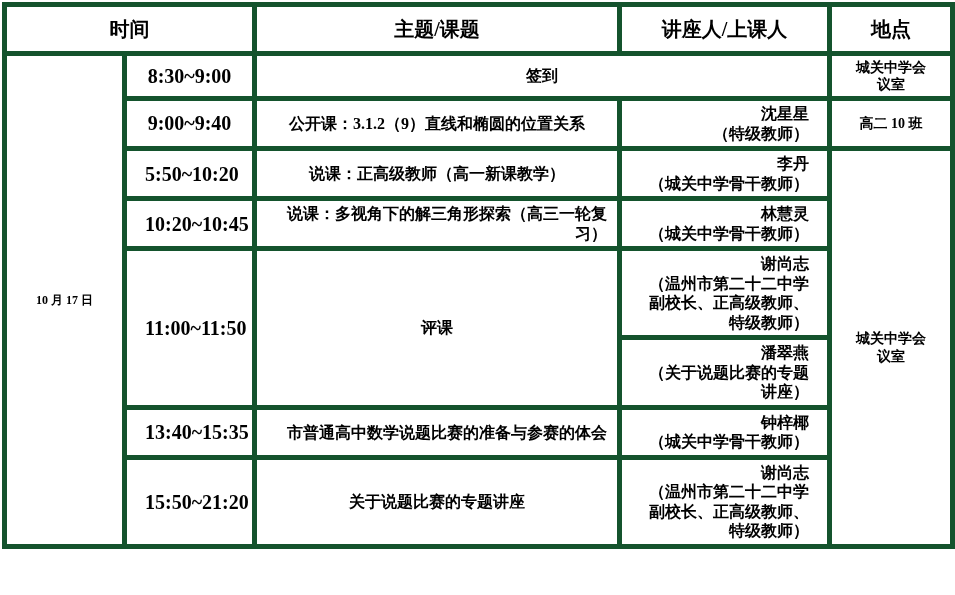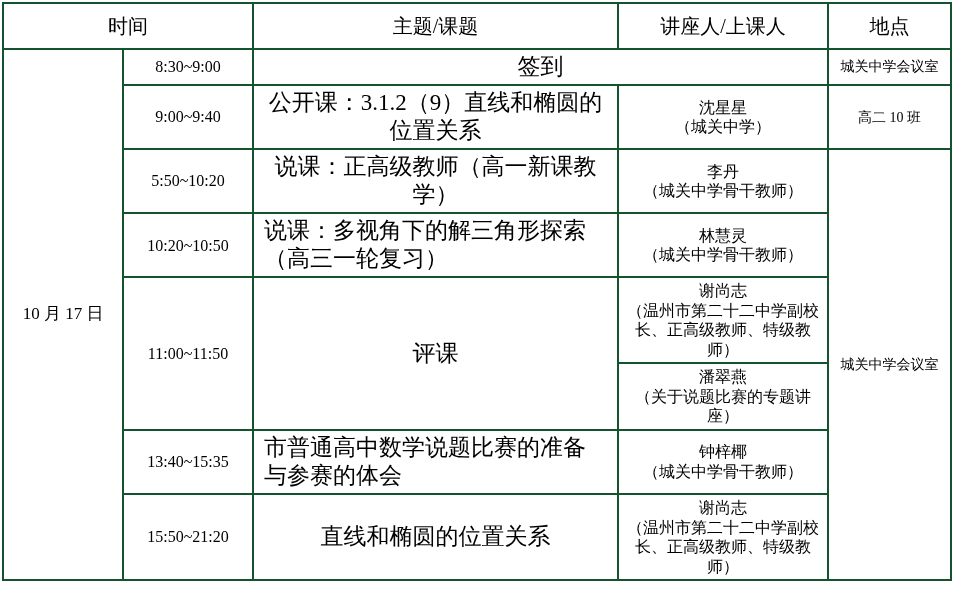--- a/index.html
+++ b/index.html
@@ -20,65 +20,66 @@
     box-sizing: border-box;
     padding: 0;
   }
   table.schedule {
     border-collapse: collapse;
     width: 950px;
     margin: 2px 0 0 2px;
     table-layout: fixed;
   }
   table.schedule td, table.schedule th {
-    border: 2px solid #14532d;
+    border: 5px solid #14532d;
     text-align: center;
     vertical-align: middle;
-    padding: 3px 6px;
-    font-weight: normal;
+    padding: 3px 18px;
+    font-weight: bold;
     line-height: 1.22;
   }
   
   col.c-date  { width: 120px; }
   col.c-time  { width: 130px; }
   col.c-topic { width: 365px; }
   col.c-person{ width: 210px; }
   col.c-place { width: 123px; }
 
   thead th {
     font-size: 20px;
     font-weight: bold;
     height: 38px;
     padding: 4px 6px;
   }
   td.date-cell {
-    font-size: 17px;
+    font-size: 12px;
     font-weight: bold;
   }
   td.time-cell {
-    font-size: 16px;
+    font-size: 20px;
     font-family: "Liberation Serif", "DejaVu Serif", serif;
   }
   td.topic-cell {
-    font-size: 23px;
+    font-size: 16px;
     text-align: center;
   }
   td.topic-cell.justify {
-    text-align: left;
+    text-align: right;
     padding-left: 10px;
     padding-right: 10px;
   }
   td.person-cell {
     font-size: 16px;
   }
   td.place-cell {
     font-size: 14px;
   }
   .line {
     display: block;
+    text-align: right;
   }
 </style>
 </head>
 <body>
 
 <div class="schedule-wrap">
   <table class="schedule">
     <colgroup>
       <col class="c-date">
       <col class="c-time">
@@ -101,37 +102,37 @@
         <td class="time-cell">8:30~9:00</td>
         <td class="topic-cell" colspan="2">签到</td>
         <td class="place-cell">城关中学会议室</td>
       </tr>
 
       <tr>
         <td class="time-cell">9:00~9:40</td>
         <td class="topic-cell">公开课：3.1.2（9）直线和椭圆的位置关系</td>
         <td class="person-cell">
           <span class="line">沈星星</span>
-          <span class="line">（城关中学）</span>
+          <span class="line">（特级教师）</span>
         </td>
         <td class="place-cell">高二 10 班</td>
       </tr>
 
       <tr>
         <td class="time-cell">5:50~10:20</td>
         <td class="topic-cell">说课：正高级教师（高一新课教学）</td>
         <td class="person-cell">
           <span class="line">李丹</span>
           <span class="line">（城关中学骨干教师）</span>
         </td>
         <td class="place-cell" rowspan="6">城关中学会议室</td>
       </tr>
 
       <tr>
-        <td class="time-cell">10:20~10:50</td>
+        <td class="time-cell">10:20~10:45</td>
         <td class="topic-cell justify">说课：多视角下的解三角形探索（高三一轮复习）</td>
         <td class="person-cell">
           <span class="line">林慧灵</span>
           <span class="line">（城关中学骨干教师）</span>
         </td>
       </tr>
 
       <tr>
         <td class="time-cell" rowspan="2">11:00~11:50</td>
         <td class="topic-cell" rowspan="2">评课</td>
@@ -152,21 +153,21 @@
         <td class="time-cell">13:40~15:35</td>
         <td class="topic-cell justify">市普通高中数学说题比赛的准备与参赛的体会</td>
         <td class="person-cell">
           <span class="line">钟梓椰</span>
           <span class="line">（城关中学骨干教师）</span>
         </td>
       </tr>
 
       <tr>
         <td class="time-cell">15:50~21:20</td>
-        <td class="topic-cell">直线和椭圆的位置关系</td>
+        <td class="topic-cell">关于说题比赛的专题讲座</td>
         <td class="person-cell">
           <span class="line">谢尚志</span>
           <span class="line">（温州市第二十二中学副校长、正高级教师、特级教师）</span>
         </td>
       </tr>
     </tbody>
   </table>
 </div>
 
 </body></html>

